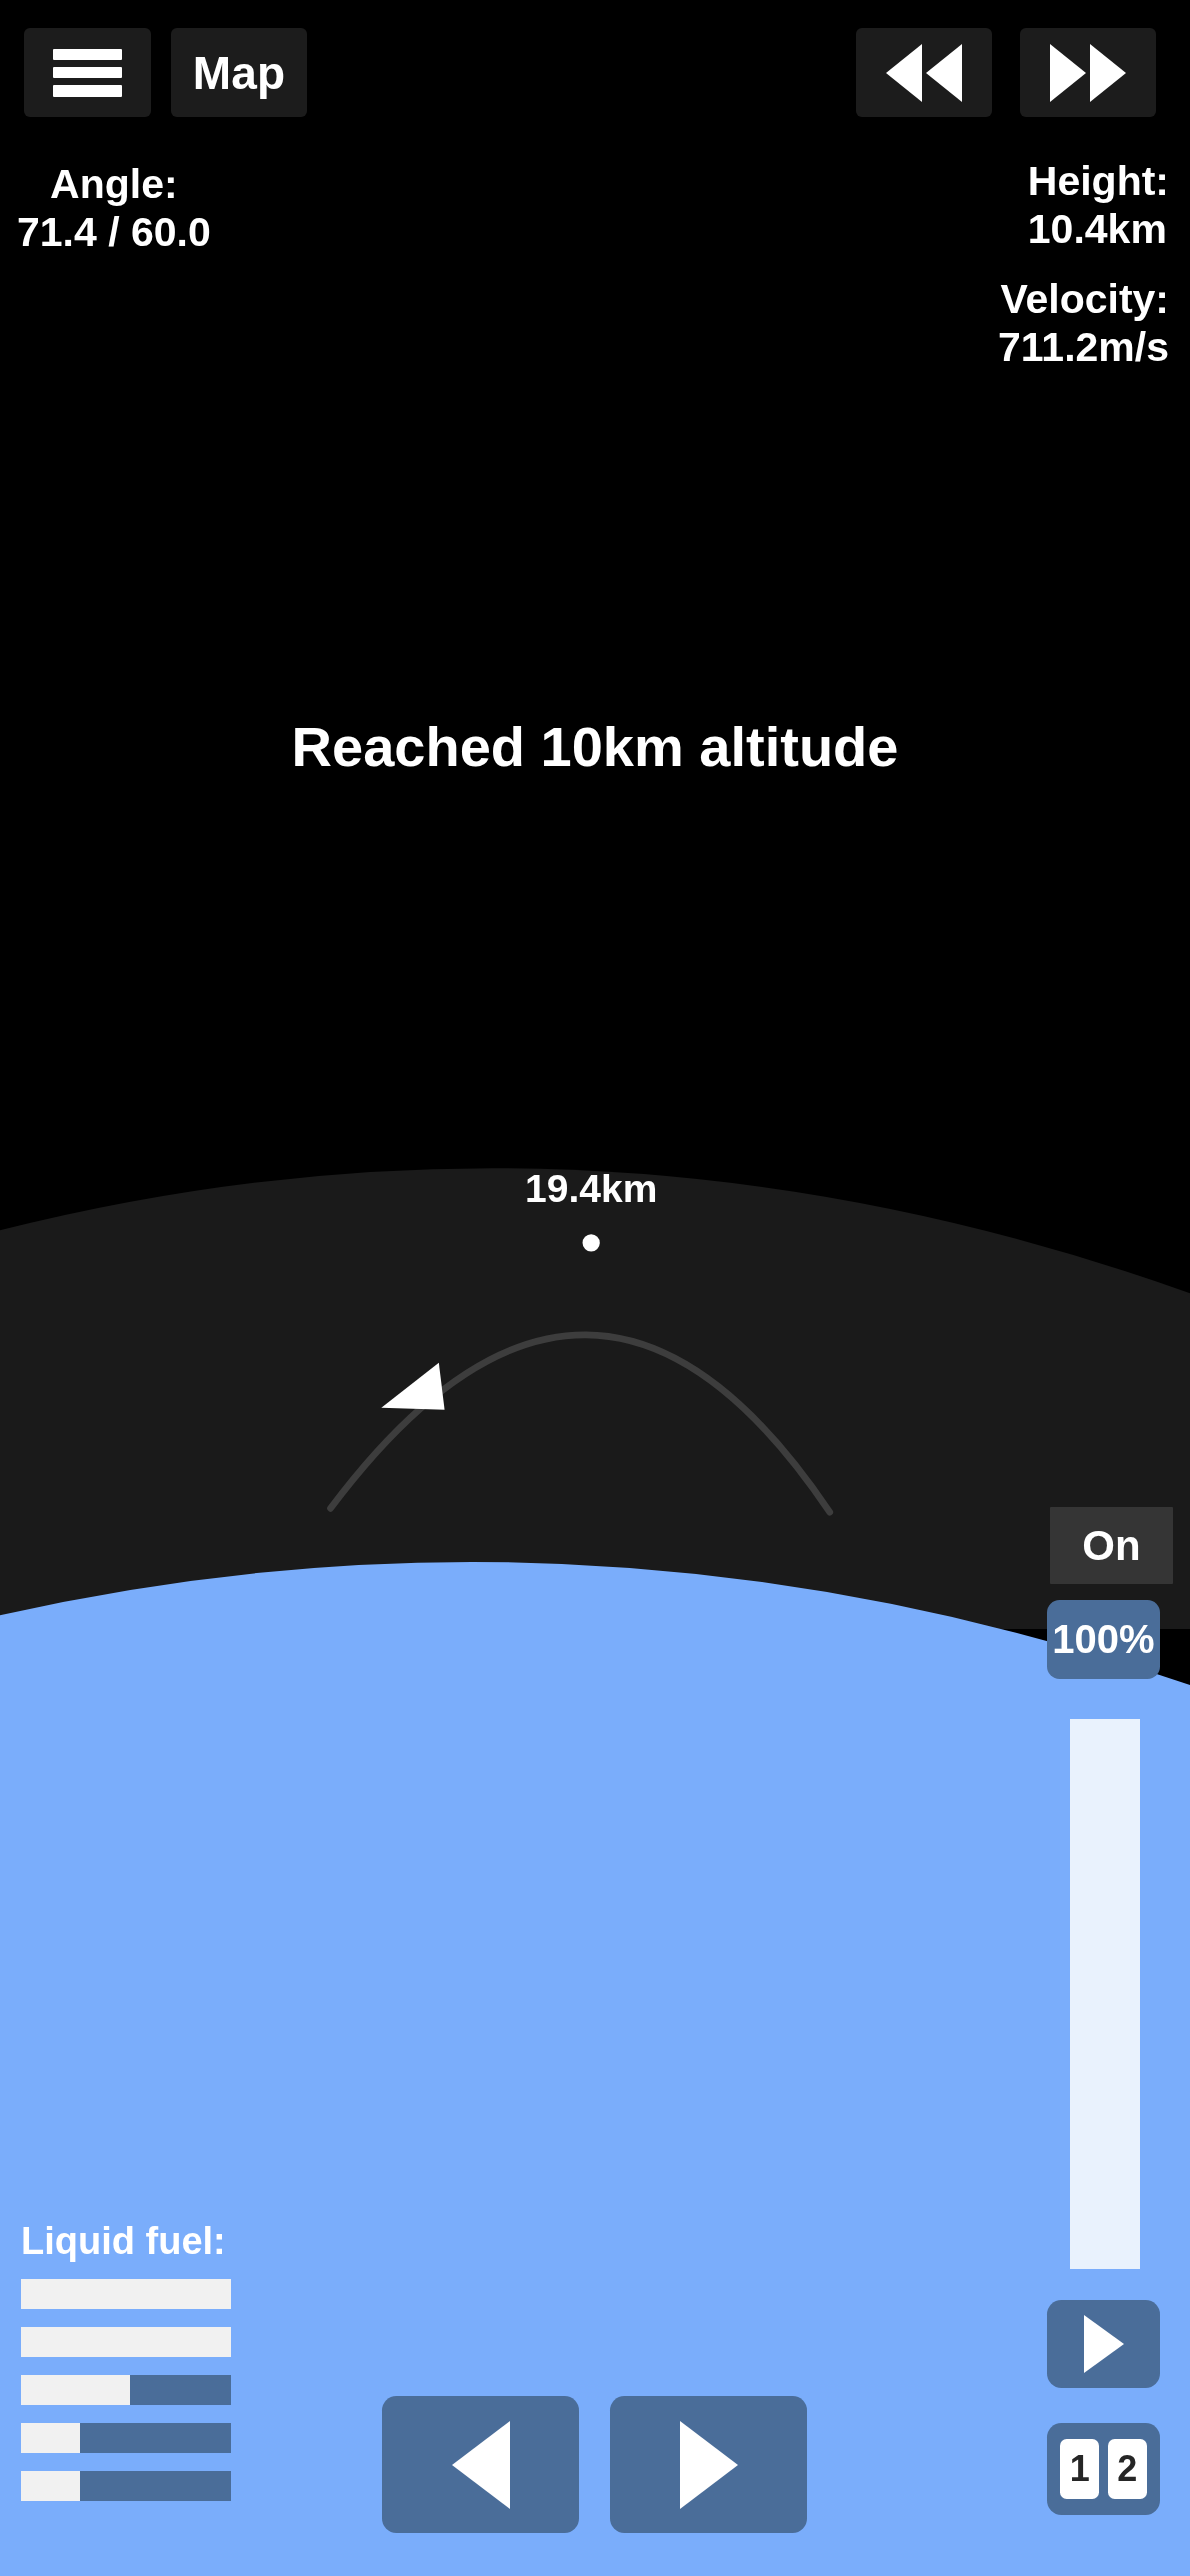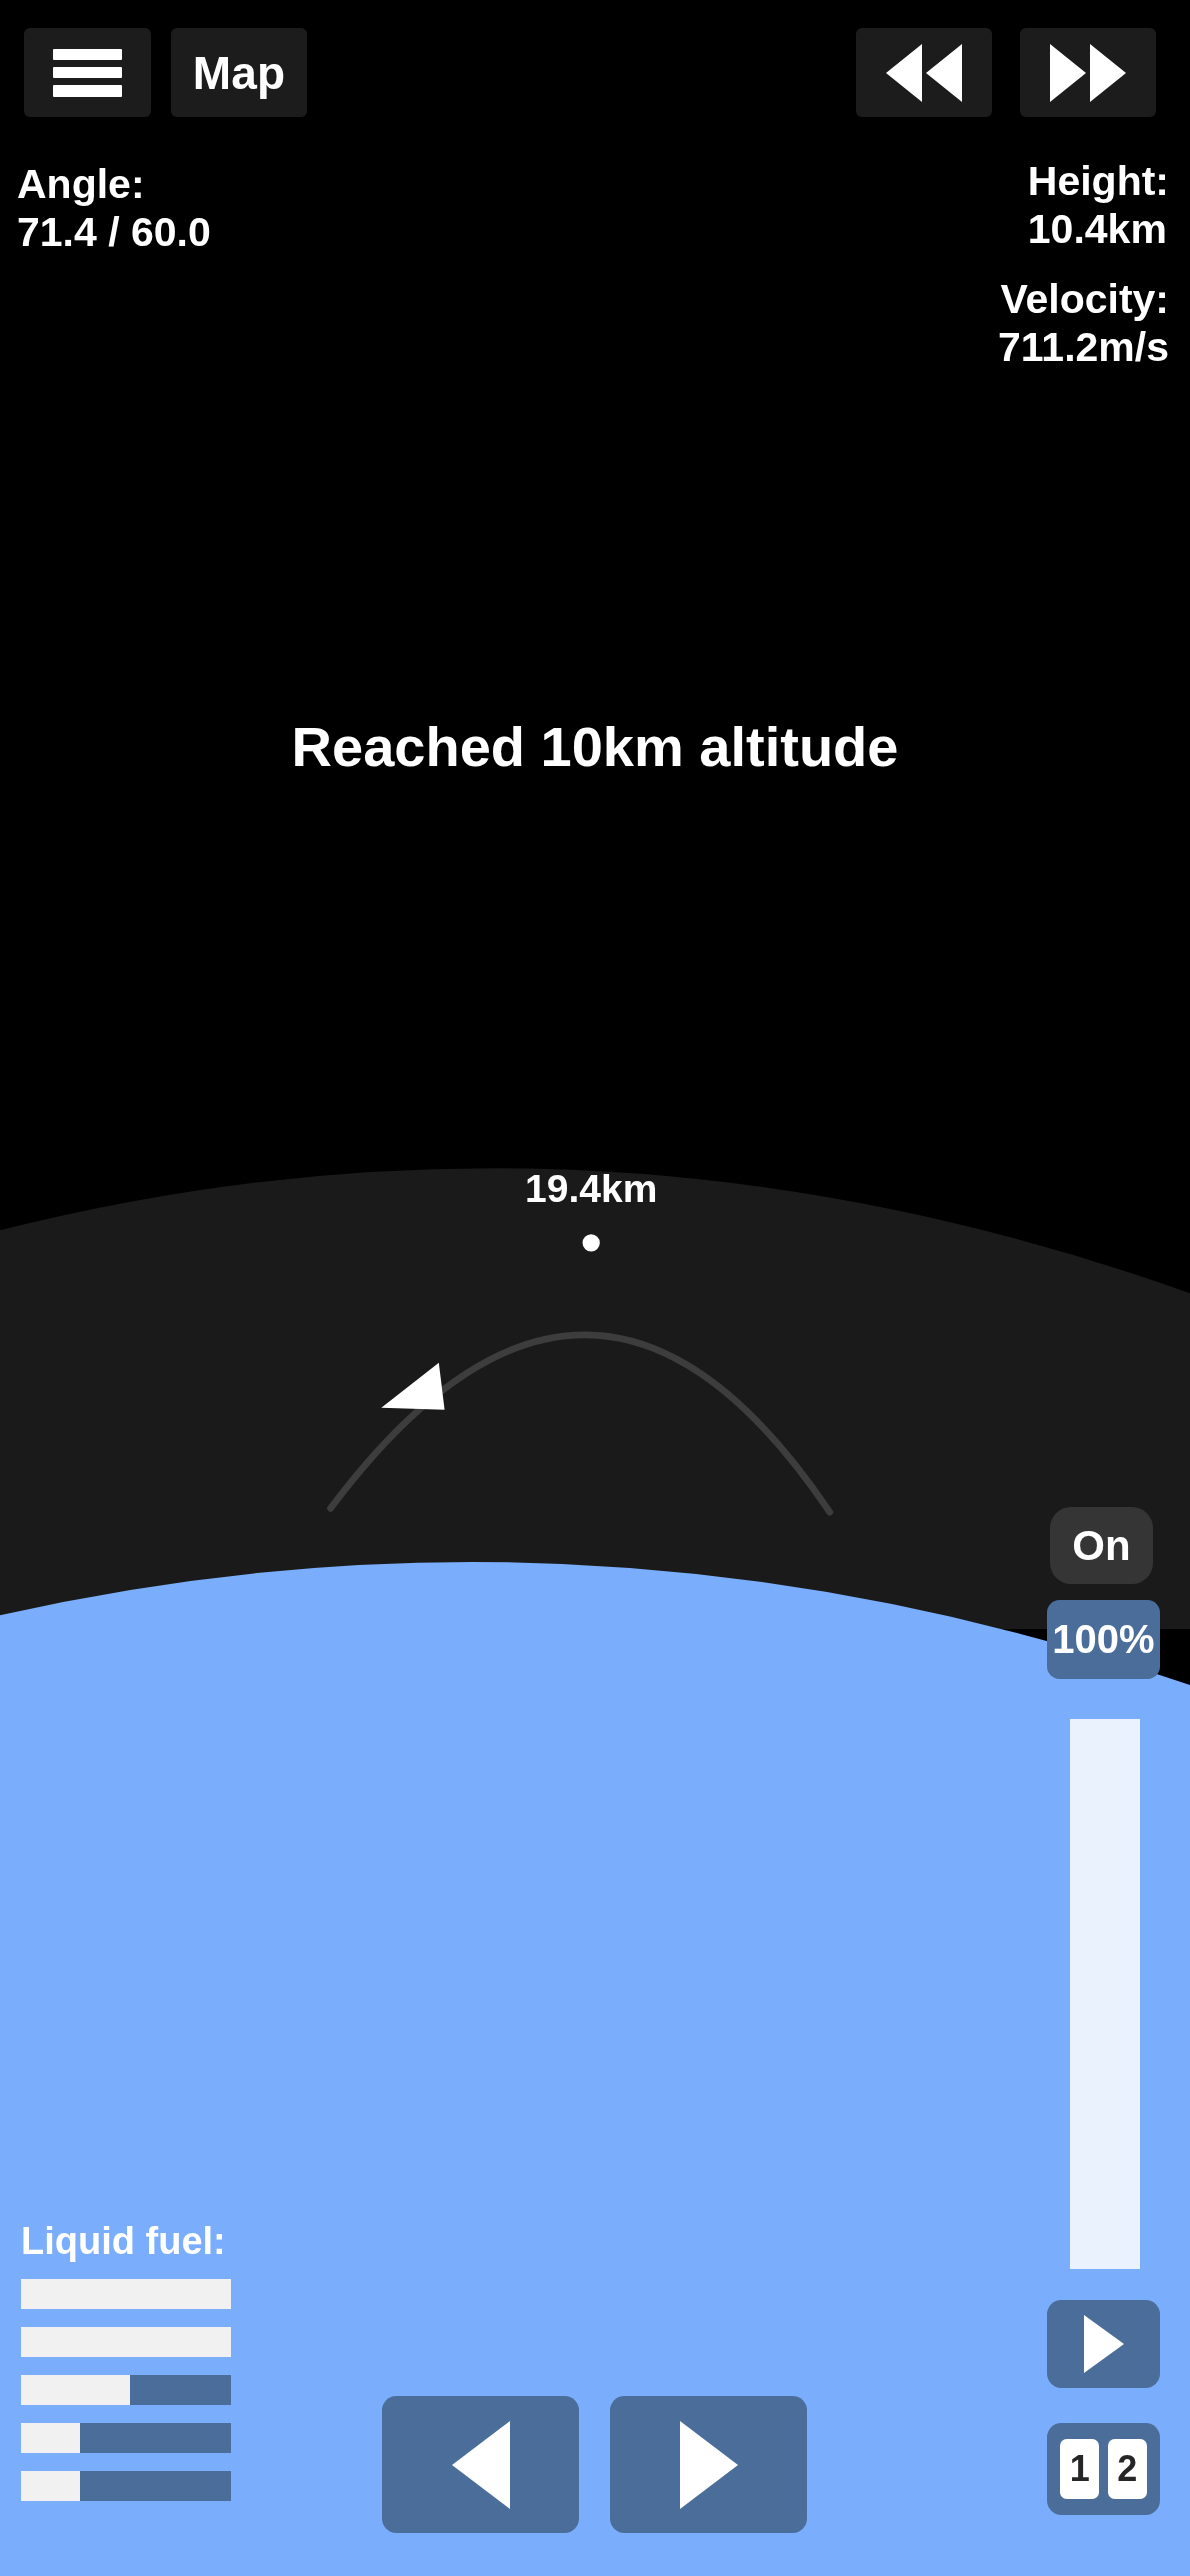--- a/index.html
+++ b/index.html
@@ -30,41 +30,41 @@
   #warp-down-button { left:856px; top:28px; width:136px; height:89px; }
   #warp-up-button   { left:1020px; top:28px; width:136px; height:89px; }
   .dbl { display:flex; align-items:center; }
   .tri { width:0; height:0; border-top:29px solid transparent; border-bottom:29px solid transparent; }
   .tri-left  { border-right:36px solid #ffffff; }
   .tri-right { border-left:36px solid #ffffff; }
   .dbl .tri + .tri { margin-left:3.8px; }
 
   
   .telemetry { position:absolute; color:#ffffff; font-size:41px; font-weight:bold; line-height:1.17; }
-  #angle-readout  { left:17px;  top:161px; text-align:left; }
+  #angle-readout  { left:17px;  top:161px; text-align:center; }
   #height-readout { right:21px; top:158px; text-align:left; }
   #velocity-readout { right:21px; top:276px; text-align:right; }
 
   
   #event-message {
     position:absolute; left:0; top:714px; width:1190px; text-align:center;
     color:#ffffff; font-size:56px; font-weight:bold;
   }
 
   
   #apoapsis-label {
     position:absolute; left:0; top:1167px; width:1190px;
     text-align:center; color:#ffffff; font-size:39px; font-weight:bold;
     transform:translateX(-3.8px);
   }
 
   
   #engine-toggle-button {
-    position:absolute; left:1050px; top:1507px; width:103px; height:77px;
-    border-radius:21px; background:rgba(60,60,60,.80);
+    position:absolute; left:1050px; top:1507px; width:123px; height:77px;
+    border-radius:1px; background:rgba(60,60,60,.80);
     display:flex; align-items:center; justify-content:center;
   }
   #engine-toggle-button .lbl { color:#fff; font-size:42px; font-weight:bold; }
 
   #throttle-percent-button {
     position:absolute; left:1047px; top:1600px; width:113px; height:79px;
     border-radius:12.5px; background:#4a6d99;
     display:flex; align-items:center; justify-content:center;
   }
   #throttle-percent-button .lbl { color:#fff; font-size:40px; font-weight:bold; }

